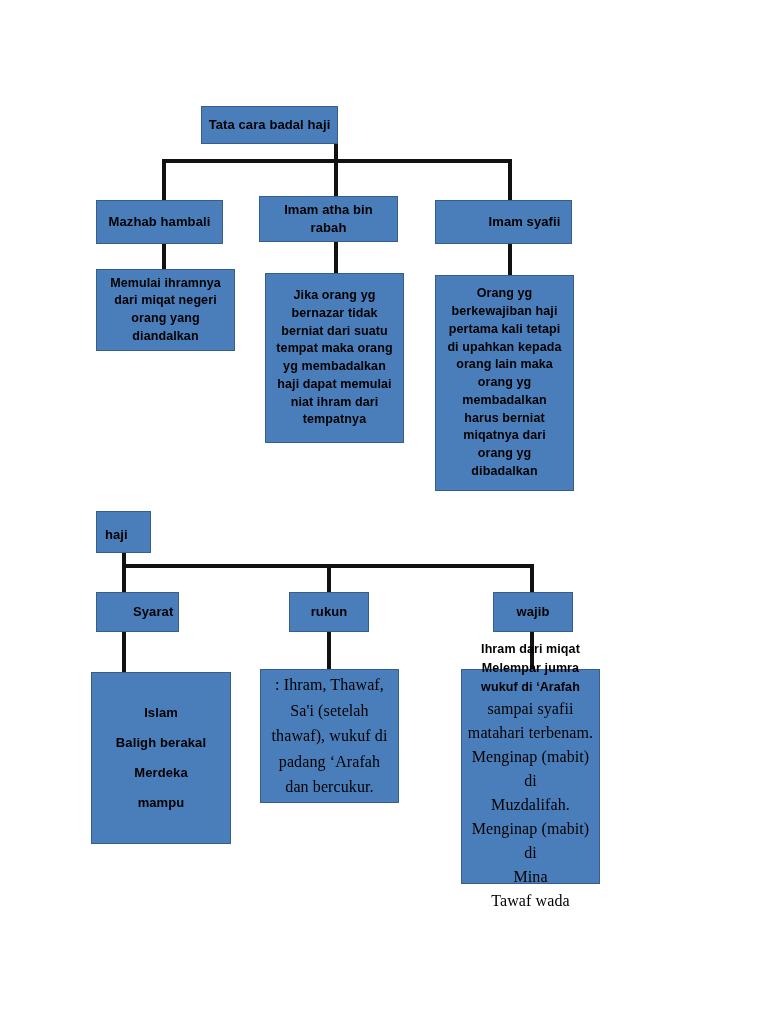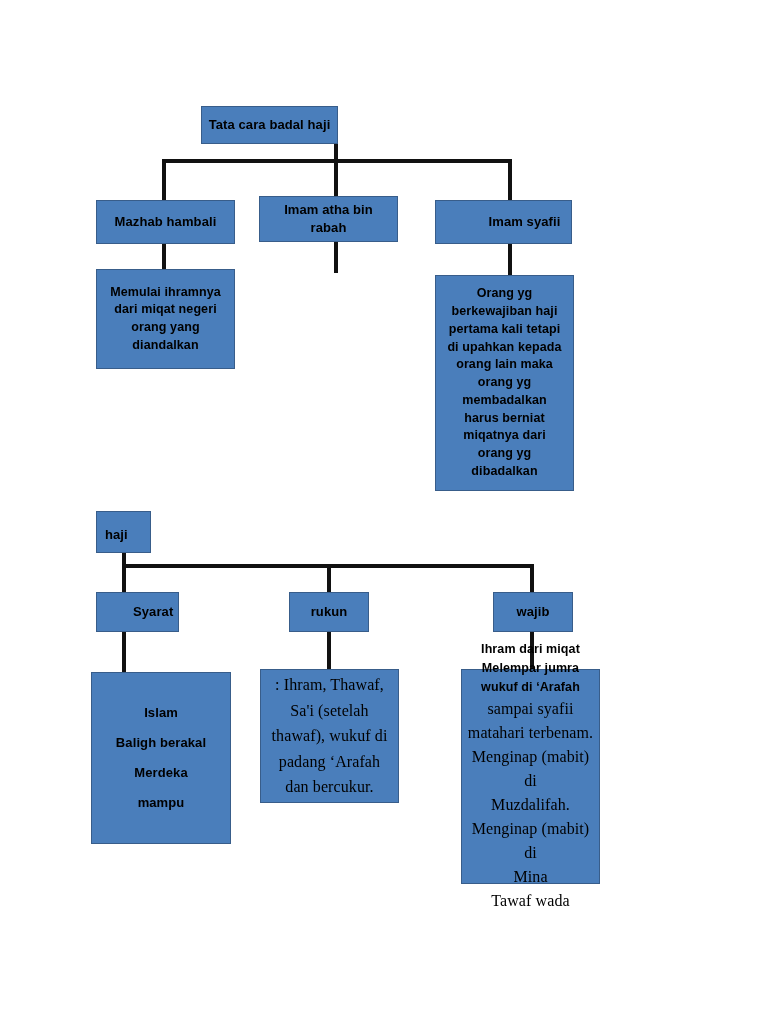--- a/index.html
+++ b/index.html
@@ -66,40 +66,50 @@
   <div class="connector" style="left:508px; top:159px; width:4px; height:41px;"></div>
 
   <div class="connector" style="left:162px; top:243px; width:4px; height:26px;"></div>
   <div class="connector" style="left:334px; top:241px; width:4px; height:32px;"></div>
   <div class="connector" style="left:508px; top:243px; width:4px; height:32px;"></div>
 
   <div class="node sans fs13 pad" style="left:201px; top:106px; width:137px; height:38px;">
     <span class="ln">Tata cara badal haji</span>
   </div>
 
-  <div class="node sans fs13 pad" style="left:96px; top:200px; width:139px; height:44px;">
+  <div class="node sans fs13 pad" style="left:96px; top:200px; width:127px; height:44px;">
     <span class="ln">Mazhab hambali</span>
   </div>
 
   <div class="node sans fs13 pad" style="left:259px; top:196px; width:139px; height:46px;">
     <span class="ln">Imam atha bin</span>
     <span class="ln">rabah</span>
   </div>
 
   <div class="node sans fs13 pad" style="left:435px; top:200px; width:137px; height:44px;padding-left:48px;">
     <span class="ln">Imam syafii</span>
   </div>
 
-  <div class="node sans fs125 pad" style="left:96px; top:269px; width:139px; height:100px;">
+  <div class="node sans fs125 pad" style="left:96px; top:269px; width:139px; height:82px;">
     <span class="ln">Memulai ihramnya</span>
     <span class="ln">dari miqat negeri</span>
     <span class="ln">orang yang</span>
     <span class="ln">diandalkan</span>
   </div>
 
+  <div class="node sans fs125 pad" style="left:265px; top:273px; width:139px; height:170px;">
+    <span class="ln">Jika orang yg</span>
+    <span class="ln">bernazar tidak</span>
+    <span class="ln">berniat dari suatu</span>
+    <span class="ln">tempat maka orang</span>
+    <span class="ln">yg membadalkan</span>
+    <span class="ln">haji dapat memulai</span>
+    <span class="ln">niat ihram dari</span>
+    <span class="ln">tempatnya</span>
+  </div>
 
   <div class="node sans fs125 pad" style="left:435px; top:275px; width:139px; height:216px;">
     <span class="ln">Orang yg</span>
     <span class="ln">berkewajiban haji</span>
     <span class="ln">pertama kali tetapi</span>
     <span class="ln">di upahkan kepada</span>
     <span class="ln">orang lain maka</span>
     <span class="ln">orang yg</span>
     <span class="ln">membadalkan</span>
     <span class="ln">harus berniat</span>

